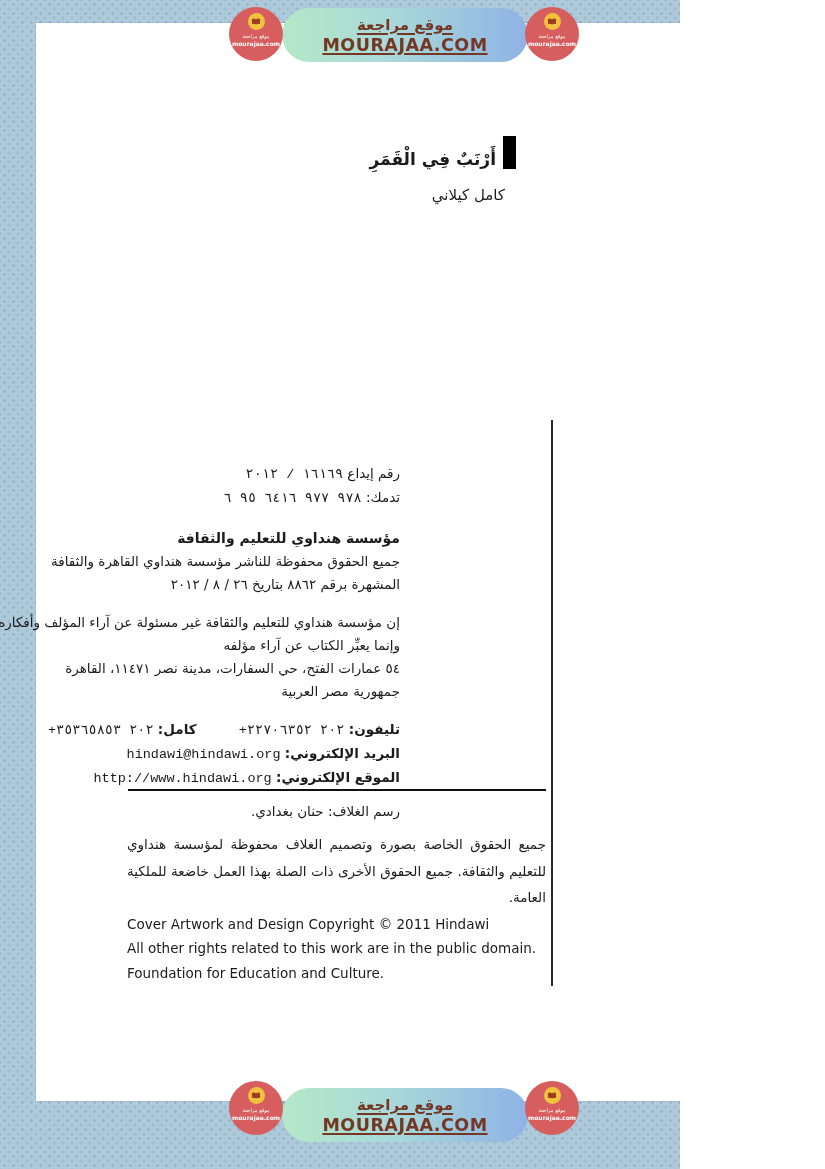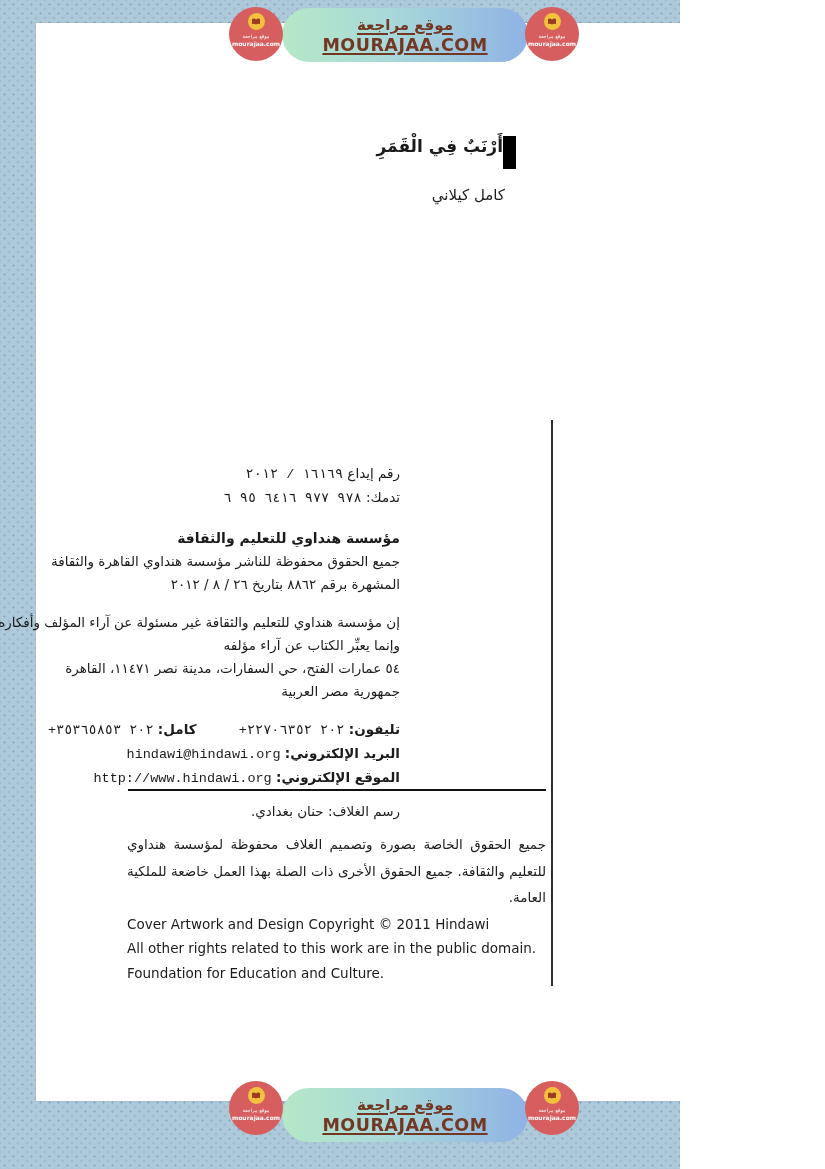--- a/index.html
+++ b/index.html
@@ -30,22 +30,22 @@
   .badge{position:absolute;width:54px;height:54px;border-radius:50%;background:#d65e5e;
          display:flex;flex-direction:column;align-items:center;padding-top:6px;box-sizing:border-box;z-index:6;}
   .badge.tl{left:229px;top:7px;} .badge.tr{left:525px;top:7px;}
   .badge.bl{left:229px;top:1081px;} .badge.br{left:525px;top:1081px;}
   .badge-yellow{width:17px;height:17px;border-radius:50%;background:#f2c23e;
                 display:flex;align-items:center;justify-content:center;}
   .badge-ar{font-size:5px;line-height:7px;color:#ffffff;margin-top:3px;direction:rtl;}
   .badge-en{font-size:6px;line-height:7px;color:#ffffff;font-weight:bold;}
 
   
-  .title-row{position:absolute;top:136px;right:164px;display:flex;align-items:flex-start;
-             direction:rtl;z-index:2;}
+  .title-row{position:absolute;top:136px;right:164px;display:flex;align-items:flex-end;
+             direction:rtl;gap:7px;z-index:2;}
   .title-bar{width:13px;height:33px;background:#000;}
   .book-title{font-size:17px;font-weight:bold;white-space:nowrap;}
   .author{position:absolute;top:186px;right:175px;font-size:15px;direction:rtl;z-index:2;}
 
   
   .imprint{position:absolute;top:462px;right:280px;direction:rtl;text-align:right;
            font-size:13.5px;line-height:23px;white-space:nowrap;z-index:2;}
   .imprint div{white-space:nowrap;}
   .sp1{margin-top:17px;}
   .sp2{margin-top:15px;}

